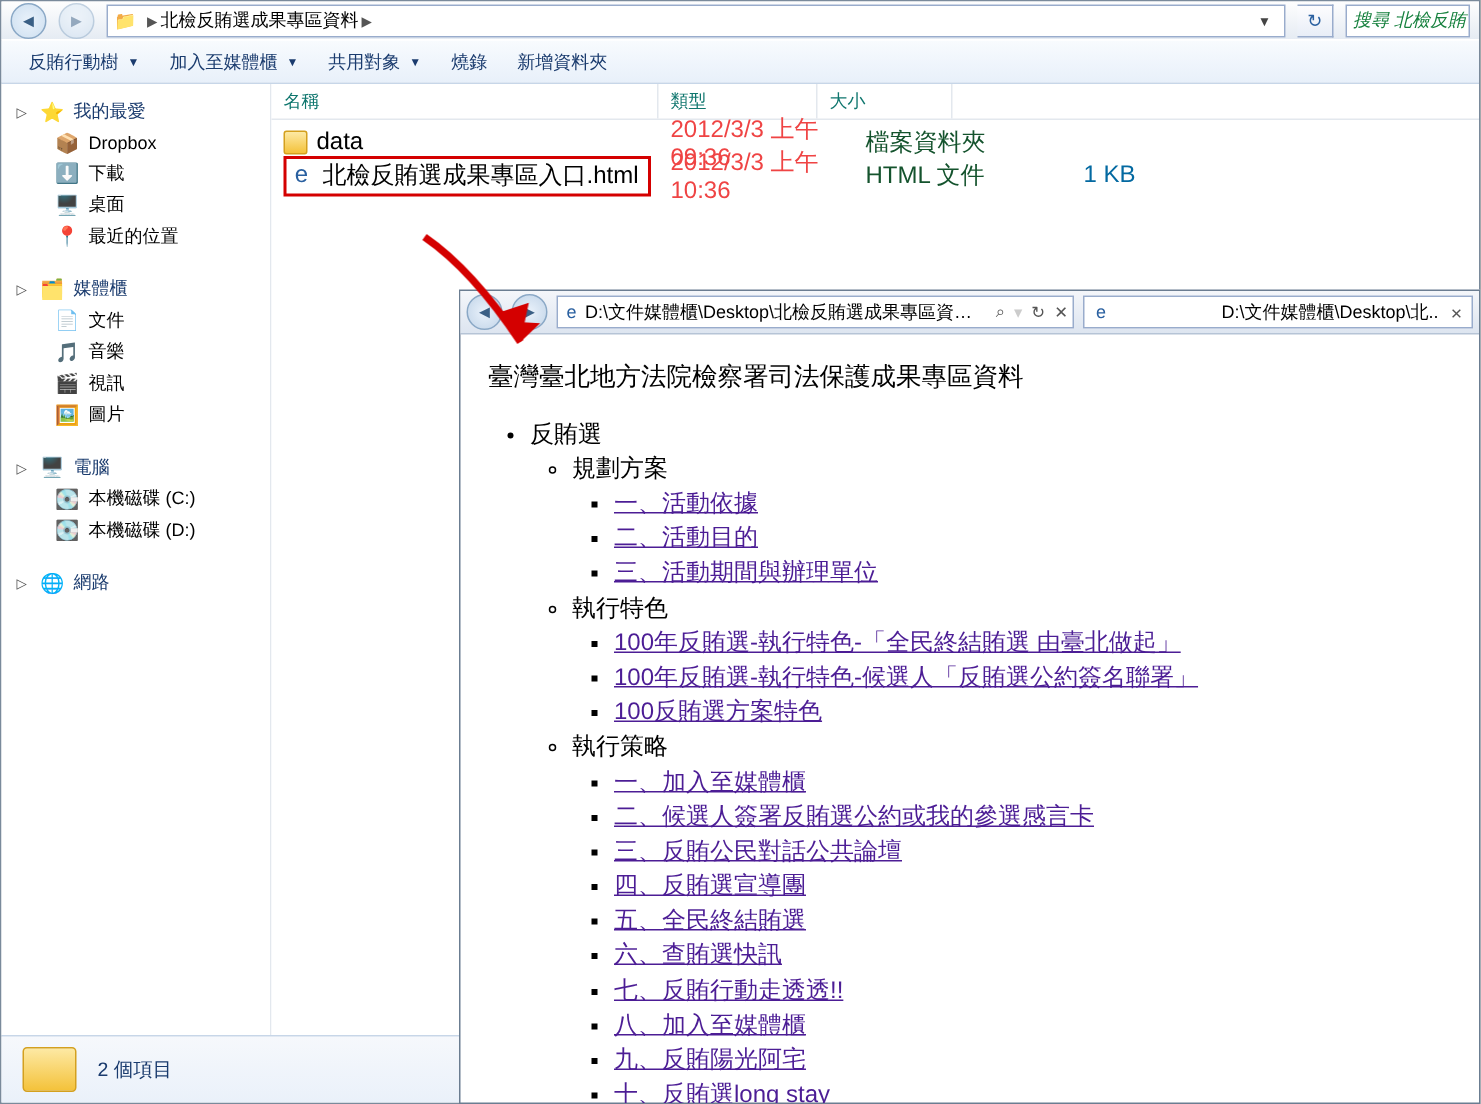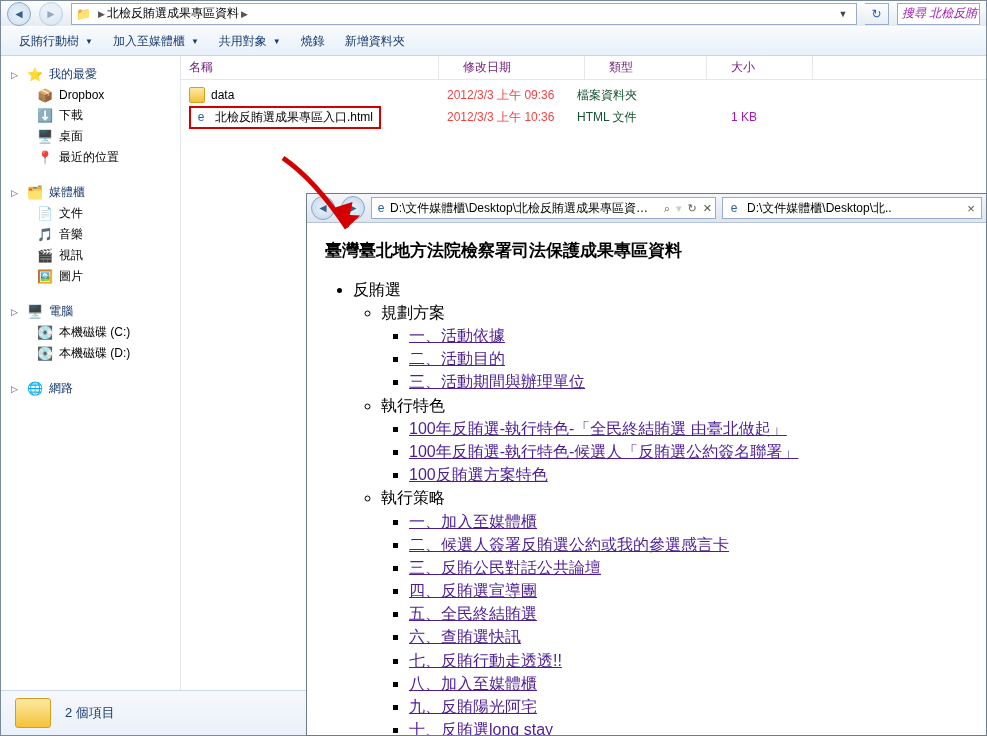--- a/index.html
+++ b/index.html
@@ -8,44 +8,44 @@
 
 .explorer { position: absolute; top: 0; left: 0; width: 987px; height: 736px; background: #fff; border: 1px solid #7a8a9b; }
 .ex-title { height: 25px; background: linear-gradient(#fefefe,#e5ebf3); display: flex; align-items: center; padding: 0 6px; gap: 8px; }
 .nav-arrow { width: 24px; height: 24px; border-radius: 50%; background: radial-gradient(#eaf2fb,#cddff0); border:1px solid #8aa8c6; display:flex; align-items:center; justify-content:center; color:#3a5f85; font-size:12px; }
 .nav-arrow.disabled { opacity: .5; }
 .breadcrumb { flex:1; height:22px; background:#fff; border:1px solid #99accc; display:flex; align-items:center; padding:0 4px; font-size:12px; }
 .bc-icon { width:16px; height:16px; display:inline-flex; align-items:center; justify-content:center; color:#e8b93a; margin-right:4px;}
 .bc-sep { color:#555; margin:0 2px; font-size:9px; }
 .bc-drop { width:18px; text-align:center; color:#444; font-size:9px; }
 .refresh { width:24px; height:22px; border:1px solid #99accc; border-left:none; display:flex; align-items:center; justify-content:center; background:linear-gradient(#fdfdfe,#e8eef7); color:#2a60a0; font-size:12px; }
-.searchbox { width: 83px; height:22px; border:1px solid #99accc; background:#fff; display:flex; align-items:center; padding:0 4px; color:#a21caf; font-size:12px; font-style:italic; overflow:hidden; white-space:nowrap; }
+.searchbox { width: 83px; height:22px; border:1px solid #99accc; background:#fff; display:flex; align-items:center; padding:0 4px; color:#15803d; font-size:12px; font-style:italic; overflow:hidden; white-space:nowrap; }
 
 .toolbar { height: 30px; background: linear-gradient(#f8fbfe,#e8f0fa); border-top:1px solid #fff; border-bottom:1px solid #c7d6e8; display:flex; align-items:center; padding:0 8px; gap:0; font-size:12px; color:#1a3b6e; }
 .tb-item { padding:4px 10px; display:flex; align-items:center; gap:4px; }
 .tb-drop { font-size:8px; margin-left:2px; }
 
 .body { display:flex; height: calc(100% - 25px - 30px - 45px); }
 .sidebar { width:180px; background:#fff; border-right:1px solid #e3e8ee; padding:8px 0; overflow:auto; font-size:12px; }
 .side-group { margin-bottom: 14px; }
 .side-head { display:flex; align-items:center; padding:2px 10px; gap:6px; color:#1a3b6e; }
 .side-head .exp { font-size:9px; color:#555; width:10px; }
 .side-item { display:flex; align-items:center; padding:2px 10px 2px 36px; gap:6px; }
 .side-icon { width:16px; height:16px; display:inline-flex; align-items:center; justify-content:center; font-size:13px; }
 
 .filepane { flex:1; background:#fff; position:relative; }
-.columns { display:flex; height:24px; border-bottom:1px solid #e3e8ee; font-size:12px; color:#701a75;gap:16px; }
+.columns { display:flex; height:24px; border-bottom:1px solid #e3e8ee; font-size:12px; color:#0f766e; }
 .columns > div { padding:3px 8px; border-right:1px solid #e3e8ee; }
 .col-name{width:258px;} .col-date{width:130px;} .col-type{width:106px;} .col-size{width:90px; }
-.files { padding:4px 0; font-size:12px; }
+.files { padding:4px 0; font-size:16px; }
 .file-row { display:flex; align-items:center; height:22px; }
 .file-row .fn { width:258px; padding-left:8px; display:flex; align-items:center; gap:6px; }
 .file-row .fd { width:130px; padding-left:8px; color:#ef4444;}
 .file-row .ft { width:106px; padding-left:8px; color:#14532d;}
-.file-row .fs { width:90px; text-align:right; padding-right:8px; color:#a21caf;}
+.file-row .fs { width:90px; text-align:right; padding-right:8px; color:#0369a1;}
 .folder-glyph { width:16px; height:16px; display:inline-block; background:linear-gradient(#fde9a4,#f4c23a); border:1px solid #d4a01e; border-radius:2px; }
 .ie-glyph { width:16px; height:16px; display:inline-flex; align-items:center; justify-content:center; color:#2a60a0; }
 .highlight-box { display:inline-flex; align-items:center; gap:6px; padding:1px 6px 1px 2px; border:2px solid #d40000; }
 
 .statusbar { height:45px; background:linear-gradient(#f6f8fc,#eaf1fa); border-top:1px solid #c7d6e8; display:flex; align-items:center; padding:0 14px; gap:14px; font-size:13px; color:#1a3b6e; }
 .big-folder { width:36px; height:30px; background:linear-gradient(#fde9a4,#f4c23a); border:1px solid #d4a01e; border-radius:3px; }
 
 
 .arrow { position:absolute; pointer-events:none; z-index: 10; }
 
@@ -55,21 +55,21 @@
 .ie-nav { width:24px; height:24px; border-radius:50%; background:radial-gradient(#eaf2fb,#c1d4e8); border:1px solid #8aa8c6; display:flex; align-items:center; justify-content:center; font-size:12px; color:#3a5f85;}
 .ie-addr { flex:0 0 345px; height:22px; background:#fff; border:1px solid #99accc; display:flex; align-items:center; font-size:12px; overflow:hidden; white-space:nowrap; }
 .ie-addr-icon { width:18px; text-align:center; color:#2a60a0; }
 .ie-addr-txt { flex:1; overflow:hidden; text-overflow:ellipsis; padding-right:2px;}
 .ie-addr-ctrls { display:flex; align-items:center; color:#555; font-size:11px; }
 .ie-addr-ctrls span{ padding:0 3px;}
 .ie-tab { flex:1; height:22px; background:#fff; border:1px solid #99accc; display:flex; align-items:center; font-size:12px; overflow:hidden; padding:0 2px; gap:4px; }
 .ie-tab-close{ width:16px; height:16px; display:flex; align-items:center; justify-content:center; font-size:13px; color:#555; }
 
 .ie-content { height:calc(100% - 29px); overflow:auto; padding:16px 18px; font-size:16px; line-height:1.45; color:#000; font-family: "PMingLiU", serif; }
-.ie-content h1{ font-size:17px; font-weight:bold; margin-bottom:14px;}
+.ie-content h1{ font-size:17px; font-weight:normal; margin-bottom:14px;}
 .ie-content ul { list-style:disc; padding-left:28px; }
 .ie-content ul ul{ list-style:circle; }
 .ie-content ul ul ul{ list-style:square; }
 .ie-content a{ color:#4c1d95; text-decoration:underline; }
 </style>
 </head>
 <body>
 
 <div class="explorer">
   <div class="ex-title">
@@ -182,21 +182,20 @@
             <span class="exp">▷</span>
             <span class="side-icon">🌐</span>
             <span>網路</span>
           </div>
       </div>
     </div>
 
     <div class="filepane">
       <div class="columns">
         <div class="col-name">名稱</div>
-        <div class="col-date">修改日期</div>
         <div class="col-type">類型</div>
         <div class="col-size">大小</div>
       </div>
       <div class="files" id="file-rows">
           <div class="file-row">
             <div class="fn">
               <span class="folder-glyph"></span>
               <span>data</span>
             </div>
             <div class="fd">2012/3/3 上午 09:36</div>
@@ -239,21 +238,21 @@
       <span class="ie-addr-txt">D:\文件媒體櫃\Desktop\北檢反賄選成果專區資料\北檢反</span>
       <div class="ie-addr-ctrls">
         <span>⌕</span>
         <span style="color:#ccc">▾</span>
         <span>↻</span>
         <span>✕</span>
       </div>
     </div>
     <div class="ie-tab">
       <span class="ie-addr-icon">e</span>
-      <span style="flex:1; overflow:hidden;">D:\文件媒體櫃\Desktop\北..</span>
+      <span style="flex:1; overflow:hidden;text-align:right;">D:\文件媒體櫃\Desktop\北..</span>
       <span class="ie-tab-close">×</span>
     </div>
   </div>
   <div class="ie-content">
     <h1>臺灣臺北地方法院檢察署司法保護成果專區資料</h1>
     <ul id="ie-tree">
         <li>反賄選<ul>
             <li>規劃方案<ul>
                 <li><a href="#">一、活動依據</a></li>
                 <li><a href="#">二、活動目的</a></li>

